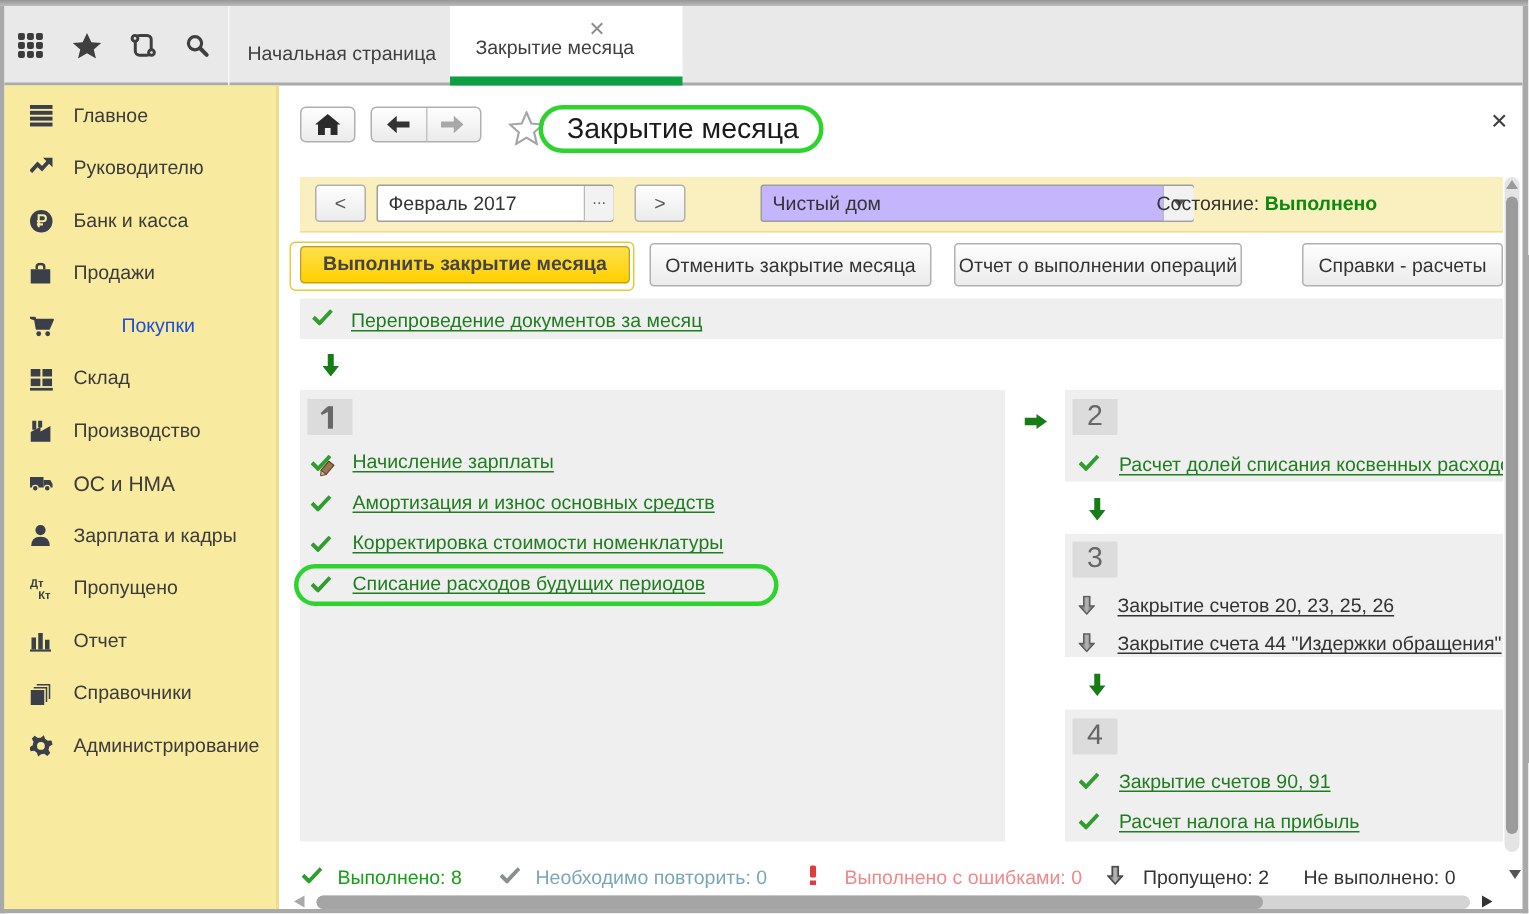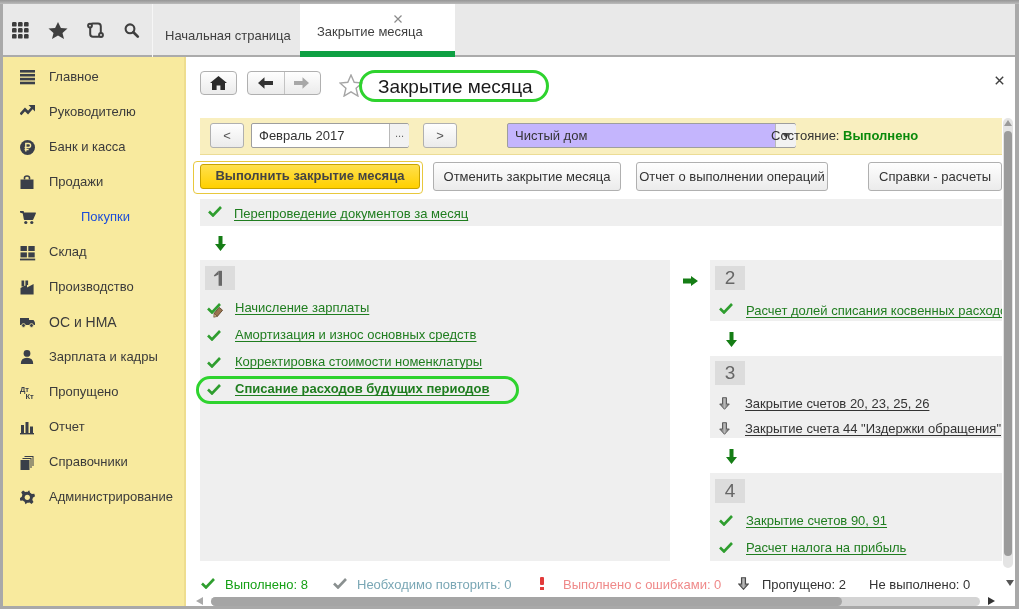--- a/index.html
+++ b/index.html
@@ -235,21 +235,21 @@
     <path d="M1 5.5 L5 9.5 L13 1" fill="none" stroke="#2f9e2f" stroke-width="2.6"></path>
   </svg>
 <div class="abs lnk" style="left:235px;top:327px;font-size:13px;">Амортизация и износ основных средств</div>
 <svg class="abs" style="left:207px;top:356.5px;" width="14" height="11" viewBox="0 0 14 11">
     <path d="M1 5.5 L5 9.5 L13 1" fill="none" stroke="#2f9e2f" stroke-width="2.6"></path>
   </svg>
 <div class="abs lnk" style="left:235px;top:354px;font-size:13px;">Корректировка стоимости номенклатуры</div>
 <svg class="abs" style="left:207px;top:383.5px;" width="14" height="11" viewBox="0 0 14 11">
     <path d="M1 5.5 L5 9.5 L13 1" fill="none" stroke="#2f9e2f" stroke-width="2.6"></path>
   </svg>
-<div class="abs lnk" style="left:235px;top:381px;font-size:13px;font-weight:bold;">Списание расходов будущих периодов</div>
+<div class="abs lnk" style="left:235px;top:381px;font-size:13px;">Списание расходов будущих периодов</div>
 
 <div class="abs" style="left:196px;top:376px;width:323px;height:28px;border:3px solid #2ed32e;border-radius:15px;box-sizing:border-box;"></div>
 
 <svg class="abs" style="left:683px;top:276px;" width="15" height="10" viewBox="0 0 15 10">
   <polygon points="0,2.5 8,2.5 8,0 15,5 8,10 8,7.5 0,7.5" fill="#157d15"></polygon>
 </svg>
 
 <div class="abs panel" style="left:710px;top:260px;width:292px;height:61px;overflow:hidden;"></div>
 <div class="abs badge" style="left:715px;top:266px;width:30px;height:24px;line-height:24px;">2</div>
 <svg class="abs" style="left:719px;top:303px;" width="14" height="11" viewBox="0 0 14 11">

